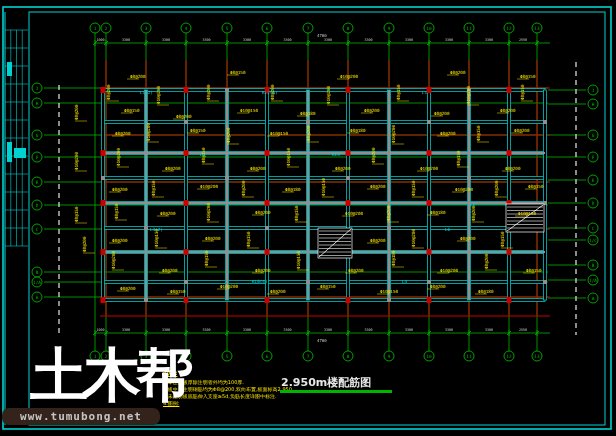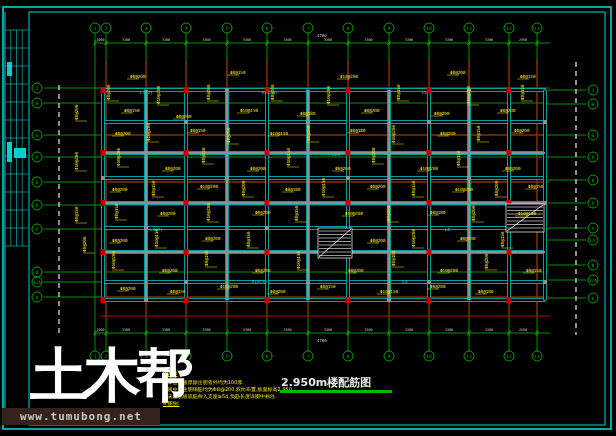--- a/index.html
+++ b/index.html
@@ -3,21 +3,21 @@
 <meta charset="utf-8">
 <style>
   html,body{margin:0;padding:0;background:#000;}
   #root{position:relative;width:616px;height:436px;background:#000;overflow:hidden;
         font-family:"DejaVu Sans",sans-serif;}
   #plan-svg{position:absolute;left:0;top:0;}
   .wm-logo{position:absolute;left:6px;top:346px;font-size:58px;font-weight:bold;
            color:#ffffff;letter-spacing:-5px;line-height:1;z-index:30;
            font-family:"DejaVu Sans",sans-serif;padding-left:24px;}
   .wm-band{position:absolute;left:2px;top:408px;width:158px;height:17px;background:#33231a;
-           z-index:31;display:flex;align-items:center;justify-content:center;}
+           z-index:31;display:flex;align-items:center;justify-content:center;border-radius:7px;}
   .wm-band span{color:#c4c4c4;font-weight:bold;font-size:11px;letter-spacing:1px;
            font-family:"DejaVu Sans Mono",monospace;}
   .dwg-title{position:absolute;left:281px;top:375px;font-size:11px;font-weight:bold;
            color:#e8e8e8;letter-spacing:0px;z-index:20;font-family:"DejaVu Sans",sans-serif;text-align:right;}
   .dwg-title-bar{position:absolute;left:280px;top:390px;width:112px;height:3px;
            background:#00b400;z-index:20;}
   .notes{position:absolute;left:163px;top:369px;width:120px;color:#ffe900;z-index:19;
            font-family:"DejaVu Sans",sans-serif;}
   .notes .nh{font-size:6px;font-weight:bold;text-decoration:underline;margin-bottom:1px;}
   .notes .nl{font-size:5px;line-height:7px;white-space:nowrap;}

